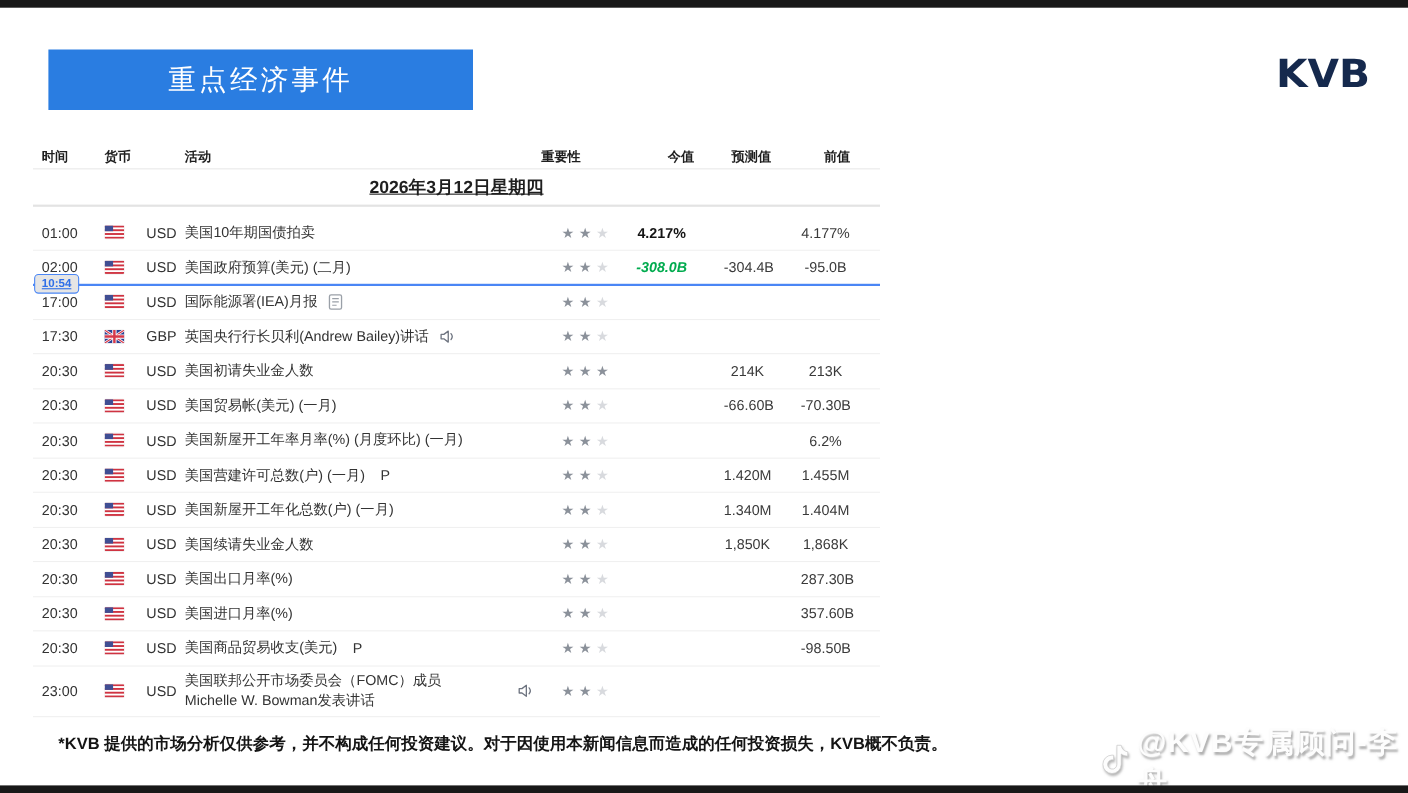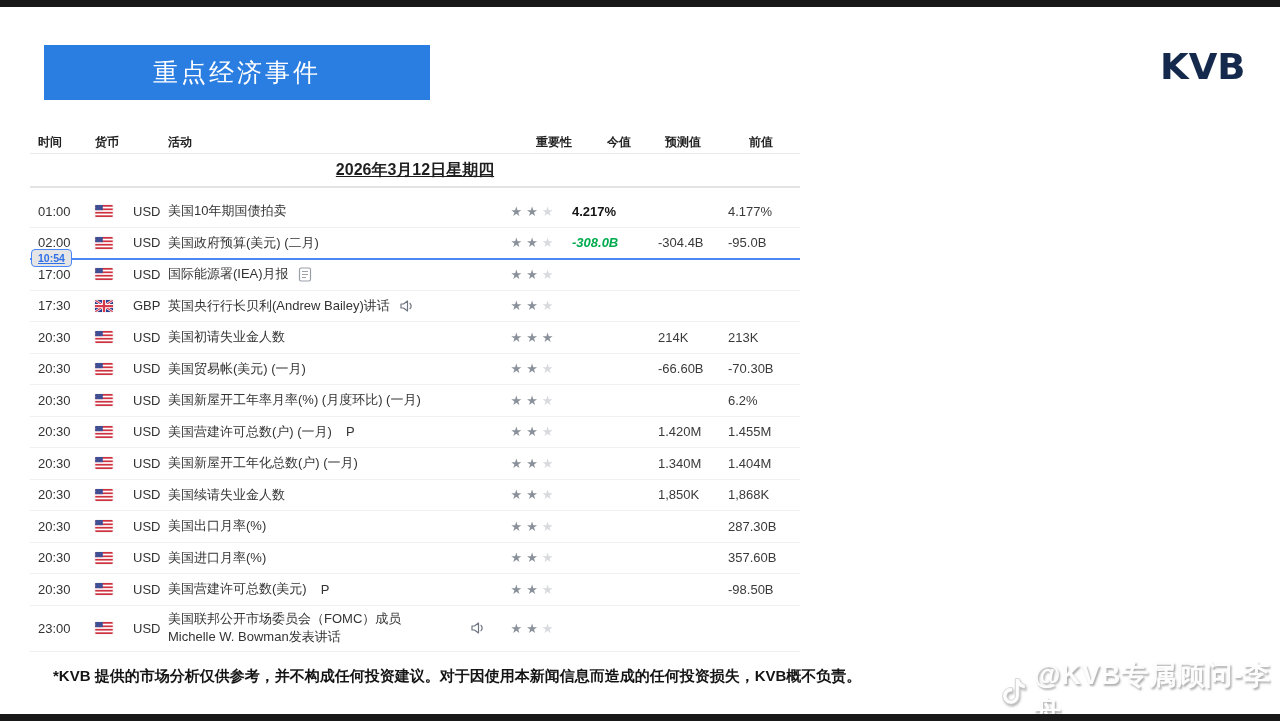--- a/index.html
+++ b/index.html
@@ -15,41 +15,41 @@
 
   .logo { position: absolute; left: 1160px; top: 46px; font-size: 37px; font-weight: 800;
           color: #15294d; letter-spacing: 0px; font-family: "DejaVu Sans", sans-serif;
           transform: scaleY(0.95); }
 
   .table { position: absolute; left: 30px; top: 132px; width: 770px; }
   .grid-cols { display: grid; grid-template-columns: 57px 73px 332px 80px 86px 70px 72px; align-items: center; }
 
   .thead { height: 22px; font-size: 12px; font-weight: bold; color: #1f1f1f; border-bottom: 1px solid #e9e9e9; }
   .h-left { padding-left: 8px; }
-  .h-center { text-align: right; }
+  .h-center { text-align: left; }
   .h-right { text-align: right; padding-right: 27px; }
 
   .daterow { height: 34px; display: flex; align-items: center; justify-content: center;
              font-size: 16px; font-weight: bold; color: #1f1f1f; border-bottom: 2px solid #e3e3e3; text-decoration: underline; }
   .rows-gap { height: 8px; }
 
   .row { min-height: 31.5px; border-bottom: 1px solid #f0f0f0; font-size: 13px; color: #333; cursor: default; }
   .row.tall { min-height: 46px; }
   .c-time { padding-left: 8px; color: #333; }
   .c-cur { padding-left: 8px; display: flex; align-items: center; gap: 20px; }
   .flag svg { display: block; border-radius: 1px; box-shadow: 0 0 0 0.5px rgba(0,0,0,0.08); }
   .c-act { padding-left: 8px; display: flex; align-items: center; }
   .act-text { line-height: 1.35; }
   .tall .act-text { max-width: 278px; }
   .tag { margin-left: 14px; }
   .evicon { margin-left: 9px; display: inline-flex; align-items: center; }
   .tall .evicon { margin-left: 24px; }
   .c-stars { display: flex; justify-content: center; gap: 4px; font-size: 13px; line-height: 1; }
   .star-f { color: #8b919a; } .star-e { color: #d8dade; }
-  .c-val { text-align: left; padding-right: 27px; color: #3a3a3a; }
+  .c-val { text-align: center; padding-right: 27px; color: #3a3a3a; }
   .c-actual { font-weight: bold; color: #141414; }
   .c-actual.green { color: #00ab4e; font-style: italic; }
 
   .marker { position: relative; height: 0; z-index: 3; }
   .marker-line { position: absolute; left: 0; right: 0; top: -1.5px; border-top: 2px solid #4a86f5; }
   .marker-badge { position: absolute; left: 1px; top: -10px; background: #e5e5e5; border: 1.5px solid #4a86f5;
                   color: #2f6fe8; border-radius: 4px; font-size: 10.5px; font-weight: bold;
                   padding: 1px 6px; line-height: 1.35; text-decoration: underline; }
 
   .disclaimer { position: absolute; left: 53px; top: 667px; font-size: 15px; font-weight: 600; color: #141414; }
@@ -457,21 +457,21 @@
                   <rect y="37.2" width="190" height="18.6"></rect>
                   <rect y="74.4" width="190" height="18.6"></rect>
                   <rect y="111.6" width="190" height="18.4"></rect>
                 </g>
                 <rect width="82" height="56" fill="#404e93"></rect>
               </svg>
             </span>
             <span>USD</span>
           </div>
           <div class="c-act">
-            <span class="act-text">美国营建许可总数(美元)</span>
+            <span class="act-text">美国商品贸易收支(美元)</span>
             <span class="tag">P</span>
           </div>
           <div class="c-stars">
             <span class="star-f">★</span>
             <span class="star-f">★</span>
             <span class="star-e">★</span>
           </div>
           <div class="c-val c-actual "></div>
           <div class="c-val"></div>
           <div class="c-val">-98.50B</div>

